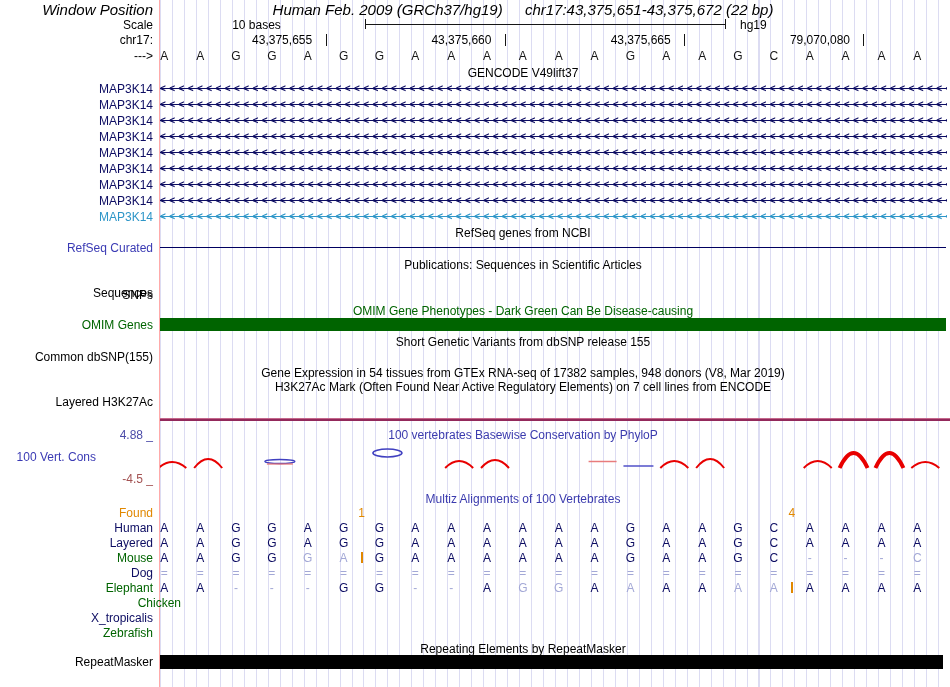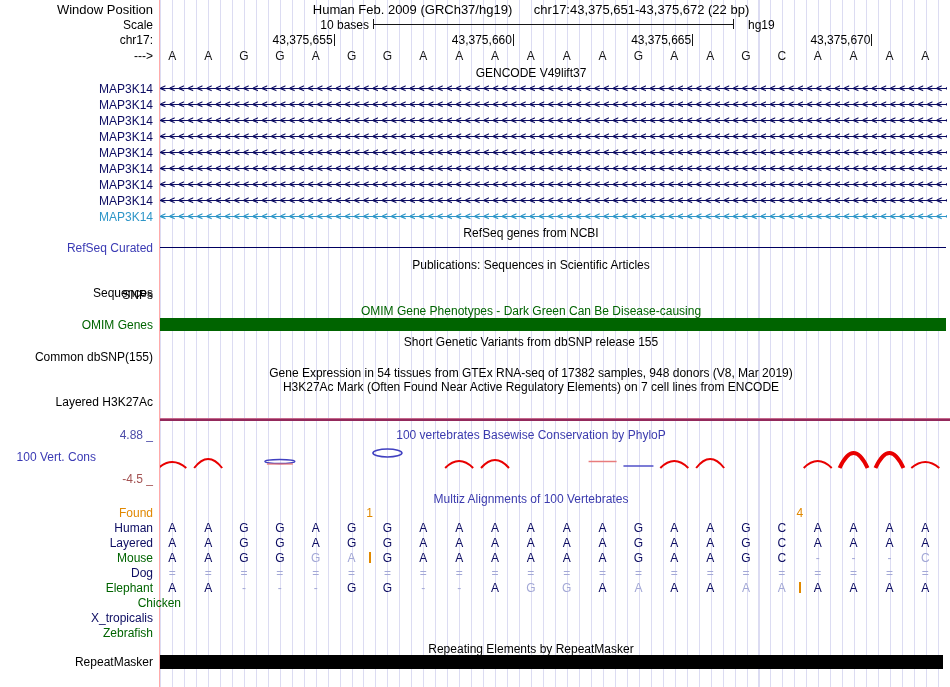--- a/index.html
+++ b/index.html
@@ -3,29 +3,29 @@
 <meta charset="utf-8">
 <style>
   html,body{margin:0;padding:0;background:#fff;}
   #canvas{position:relative;width:950px;height:687px;background:#fff;overflow:hidden;
           font-family:"Liberation Sans",sans-serif;font-size:12px;color:#000;}
   .grid{position:absolute;left:160px;top:0;width:790px;height:687px;
         background:repeating-linear-gradient(to right,#DCDCF2 0,#DCDCF2 1px,transparent 1px,transparent 11.97px);}
   .edge{position:absolute;left:159px;top:0;width:1px;height:687px;background:#FFAAAA;}
   .row{position:absolute;left:0;width:950px;height:14px;line-height:14px;}
   .lbl{position:absolute;left:0;top:0;width:153px;text-align:right;white-space:nowrap;}
-  .data{position:absolute;left:160px;top:0;width:742px;height:100%;}
+  .data{position:absolute;left:152px;top:0;width:742px;height:100%;}
   .center{text-align:center;}
-  .t13{font-size:13px;}.c-green{color:#006400}.c-blue{color:#3B3BAE}
+  .t13{font-size:15px;font-style:italic;}.c-green{color:#006400}.c-blue{color:#3B3BAE}
   .c-refseq{color:#3A3AB4}.c-orange{color:#E18800}.c-max{color:#4B4BA8}.c-min{color:#A35252}
   .base{position:absolute;width:36px;text-align:center;top:0;line-height:14px;}
   .pale{color:#A3A8D6;}
   .dark{color:#0C0C62;}
   .seqcol{color:#161616;}
-  .ticklab{position:absolute;text-align:right;top:0;}
+  .ticklab{position:absolute;text-align:center;top:0;}
   .tickbar{position:absolute;top:1px;width:1px;height:12px;background:#161616;}
   .ruler{position:absolute;left:213px;top:1px;width:359px;height:10px;
          border-left:1px solid #161616;border-right:1px solid #161616;
          background:linear-gradient(#161616,#161616) center/100% 1px no-repeat;}
   .generow{position:absolute;left:0;width:950px;height:14px;line-height:14px;}
   .geneline{position:absolute;left:160px;top:0;width:787px;height:13px;overflow:hidden;}
   .geneline .mid{position:absolute;left:0;right:0;top:6px;border-top:1px solid currentColor;}
   .geneline .arrows{position:absolute;left:0;top:0;white-space:nowrap;
       font-size:10px;letter-spacing:3.4px;line-height:13px;font-weight:bold;}
   .hline{position:absolute;left:160px;width:786px;}
@@ -62,21 +62,21 @@
 
   <div class="row" style="top:33px">
     <span class="lbl">chr17:</span>
     <div class="data" id="ticks">
         <span class="ticklab" style="left: 87.628px; width: 85px;">43,375,655</span>
         <span class="tickbar" style="left: 173.628px;"></span>
         <span class="ticklab" style="left: 266.913px; width: 85px;">43,375,660</span>
         <span class="tickbar" style="left: 352.913px;"></span>
         <span class="ticklab" style="left: 446.198px; width: 85px;">43,375,665</span>
         <span class="tickbar" style="left: 532.198px;"></span>
-        <span class="ticklab" style="left: 625.483px; width: 85px;">43,375,670</span>
+        <span class="ticklab" style="left: 625.483px; width: 85px;">79,070,080</span>
         <span class="tickbar" style="left: 711.483px;"></span>
       </div>
   </div>
 
   <div class="row" style="top:49px">
     <span class="lbl">---&gt;</span>
     <div class="data" id="seq-letters">
         <span class="base seqcol" style="left: -5.7px;">A</span>
         <span class="base seqcol" style="left: 30.157px;">A</span>
         <span class="base seqcol" style="left: 66.014px;">G</span>

